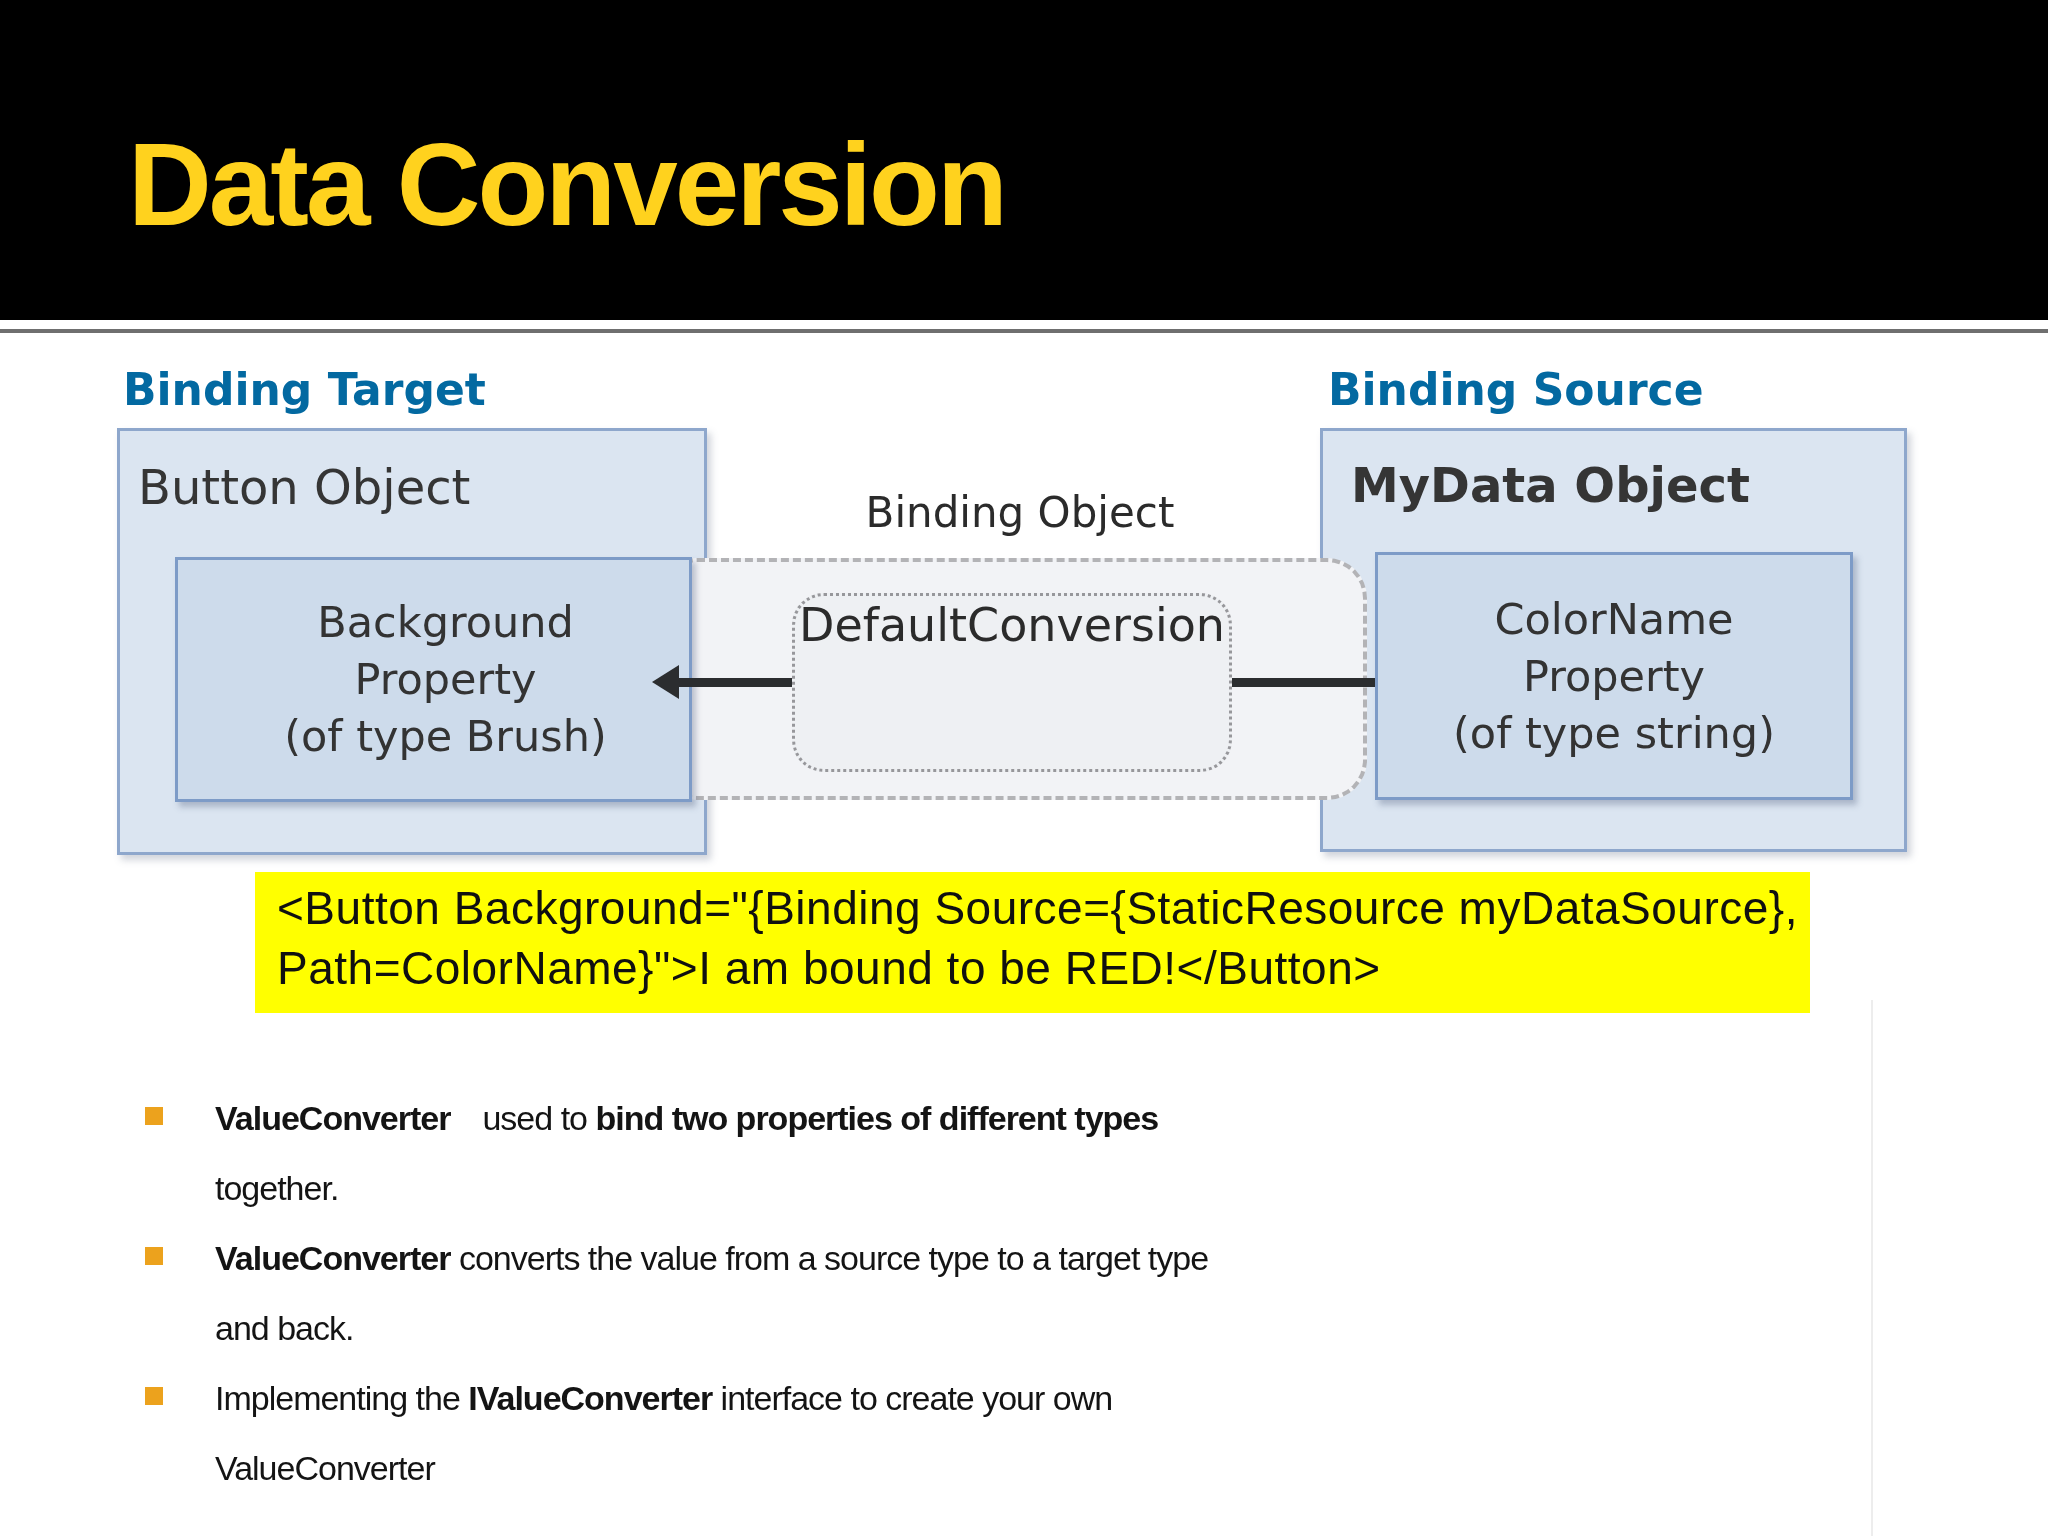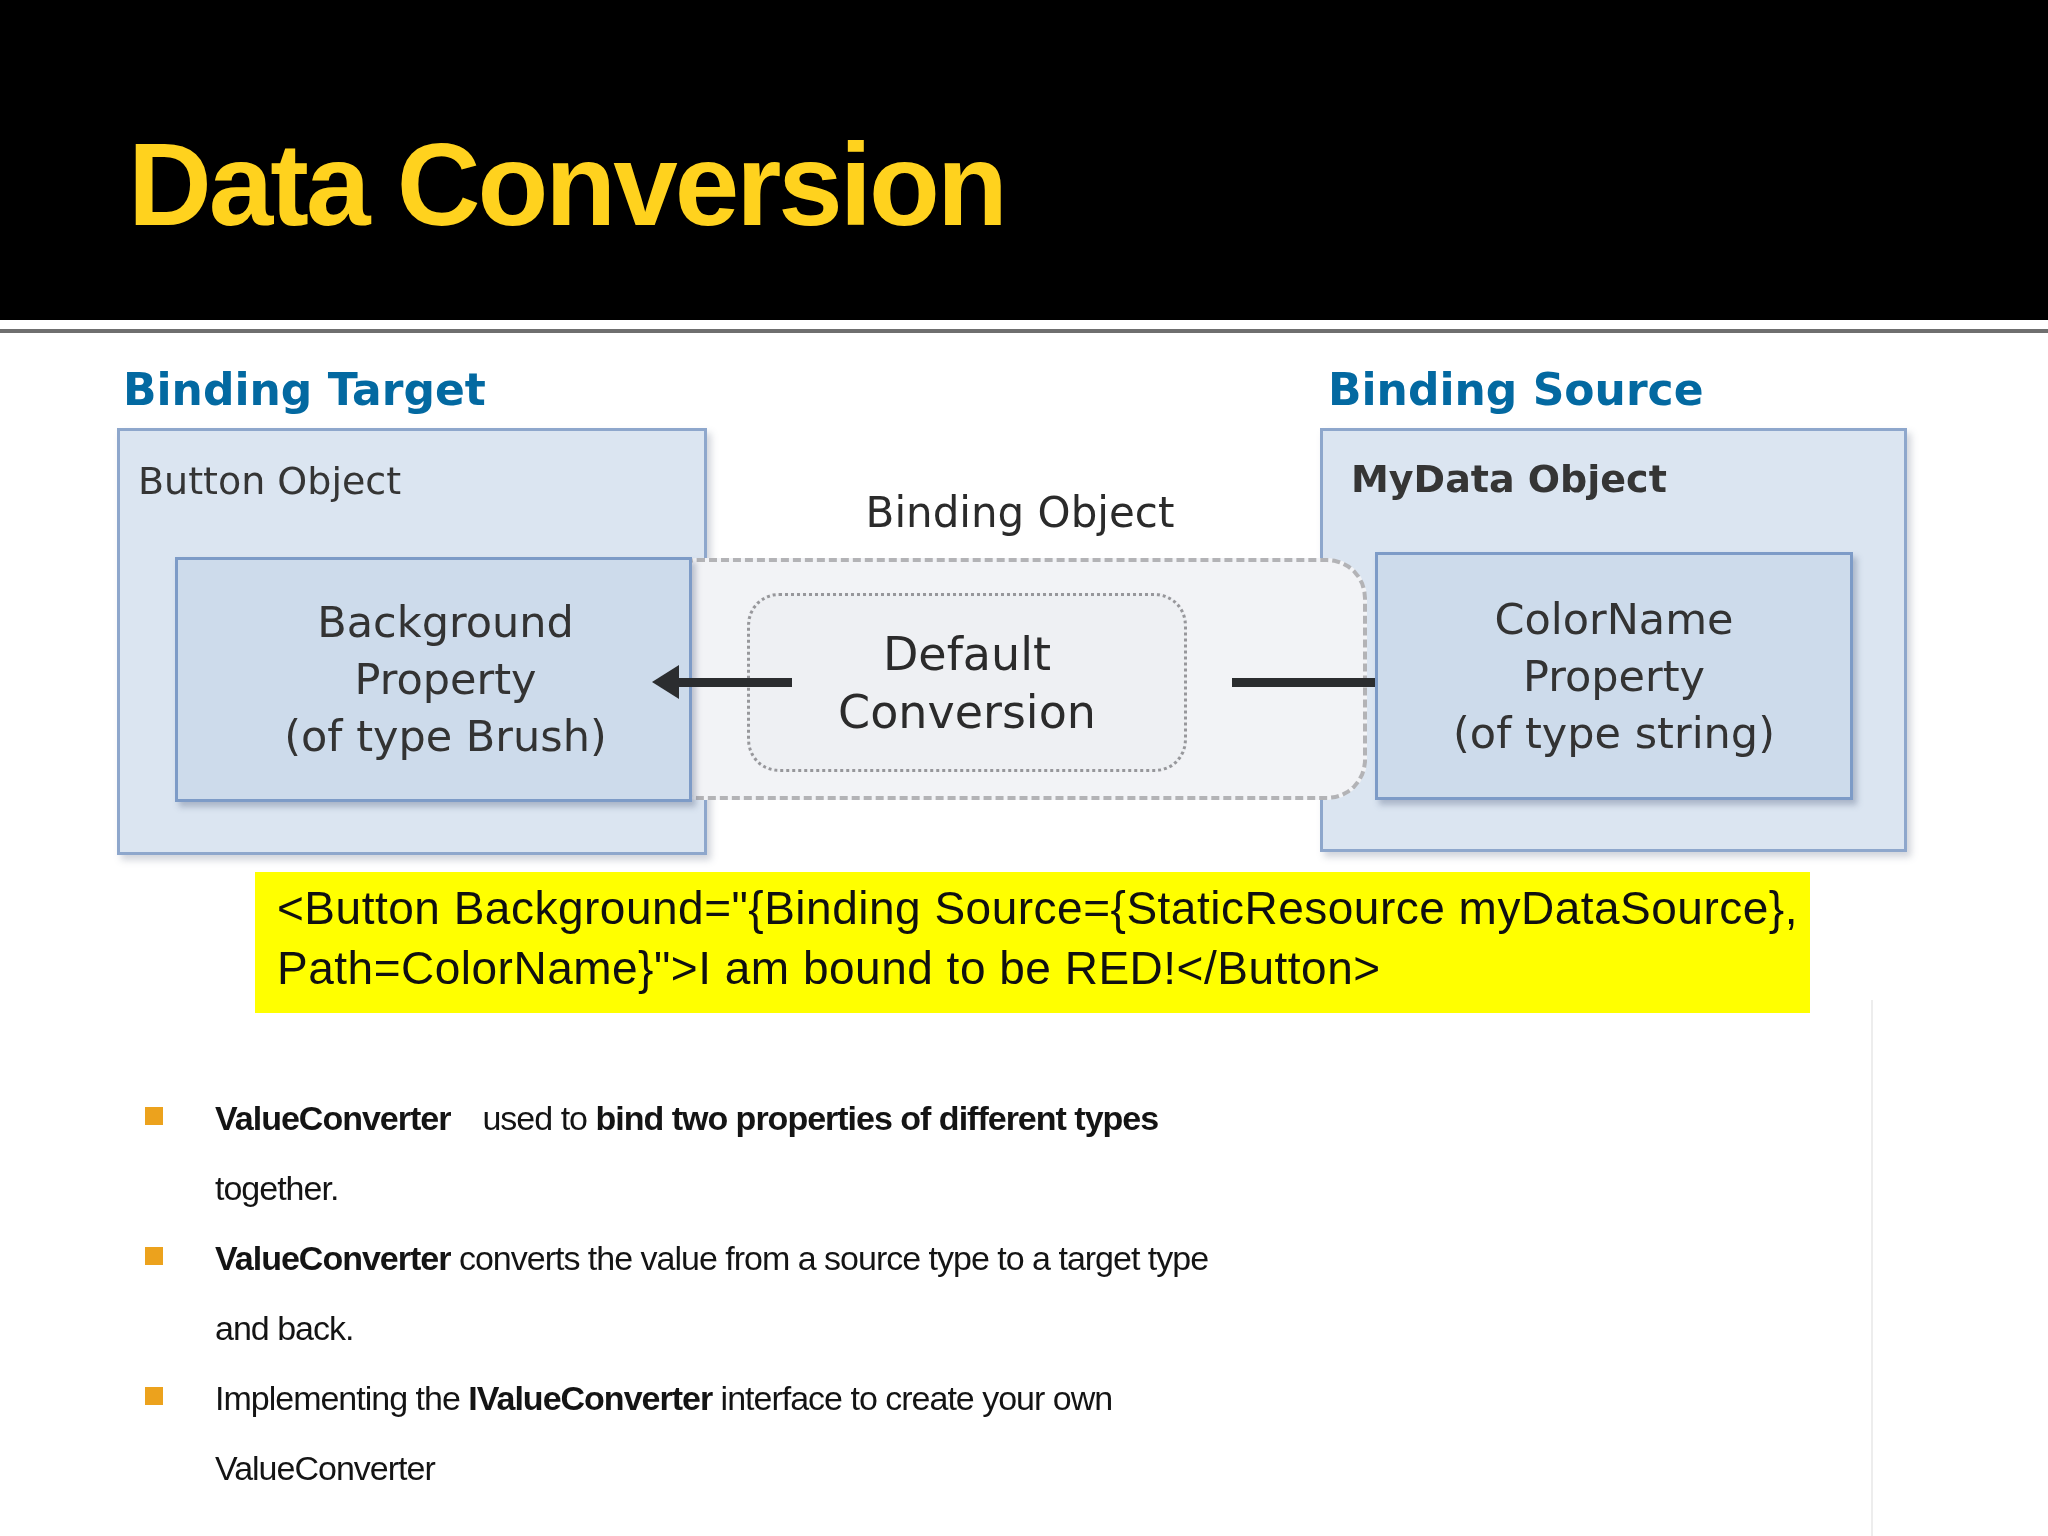--- a/index.html
+++ b/index.html
@@ -8,34 +8,34 @@
   
   .header{position:absolute;left:0;top:0;width:2048px;height:320px;background:#000000;}
   .title{position:absolute;left:128px;top:78px;font-size:116px;font-weight:bold;
          letter-spacing:-3px;color:#FFD21E;white-space:pre;margin-top:40px;}
   .rule{position:absolute;left:0;top:329px;width:2048px;height:4px;background:#6f6f6f;}
   
   .diag-label{position:absolute;font-family:"DejaVu Sans",sans-serif;font-size:44px;
               font-weight:600;color:#0369a1;white-space:pre;}
   .outer-box{position:absolute;background:#dbe5f1;border:3px solid #8ea7cc;
              box-shadow:4px 5px 7px rgba(90,100,125,.28);z-index:1;box-sizing:border-box;}
-  .box-title{position:absolute;font-family:"DejaVu Sans",sans-serif;font-size:38px;
+  .box-title{position:absolute;font-family:"DejaVu Sans",sans-serif;font-size:48px;
              font-weight:500;color:#353535;white-space:pre;}
   .inner-box{position:absolute;background:#cddbeb;border:3px solid #7d9bc7;
              box-shadow:4px 5px 6px rgba(80,95,125,.35);z-index:3;box-sizing:border-box;
              display:flex;flex-direction:column;justify-content:center;align-items:center;}
   .inner-box .pline{font-family:"DejaVu Sans",sans-serif;font-size:43px;line-height:57px;
              color:#333333;white-space:pre;text-align:center;}
   .dashed-rect{position:absolute;left:657px;top:558px;width:710px;height:242px;
              background:#f2f3f6;border:4px dashed #b3b3b6;border-radius:40px;z-index:2;
              box-sizing:border-box;}
-  .dotted-box{position:absolute;left:747px;top:593px;width:440px;height:179px;
+  .dotted-box{position:absolute;left:792px;top:593px;width:440px;height:179px;
              background:#eef0f3;border:3px dotted #97979b;border-radius:32px;z-index:4;
-             box-sizing:border-box;display:flex;flex-direction:column;justify-content:center;
-             align-items:center;}
+             box-sizing:border-box;display:flex;flex-direction:row;justify-content:center;
+             }
   .dotted-box .cline{font-family:"DejaVu Sans",sans-serif;font-size:46px;line-height:58px;
              color:#2b2b2b;white-space:pre;text-align:center;}
   .lbl-binding-object{position:absolute;left:770px;top:488px;width:500px;text-align:center;
              font-family:"DejaVu Sans",sans-serif;font-size:42px;font-weight:500;
              color:#2b2b2b;white-space:pre;z-index:5;}
   .arrow-line{position:absolute;height:9px;background:#2b2d2f;z-index:5;}
   .arrow-head{position:absolute;width:0;height:0;border-top:17px solid transparent;
              border-bottom:17px solid transparent;border-right:27px solid #2b2d2f;z-index:5;}
   
   .code-highlight{position:absolute;left:255px;top:872px;width:1555px;height:141px;

